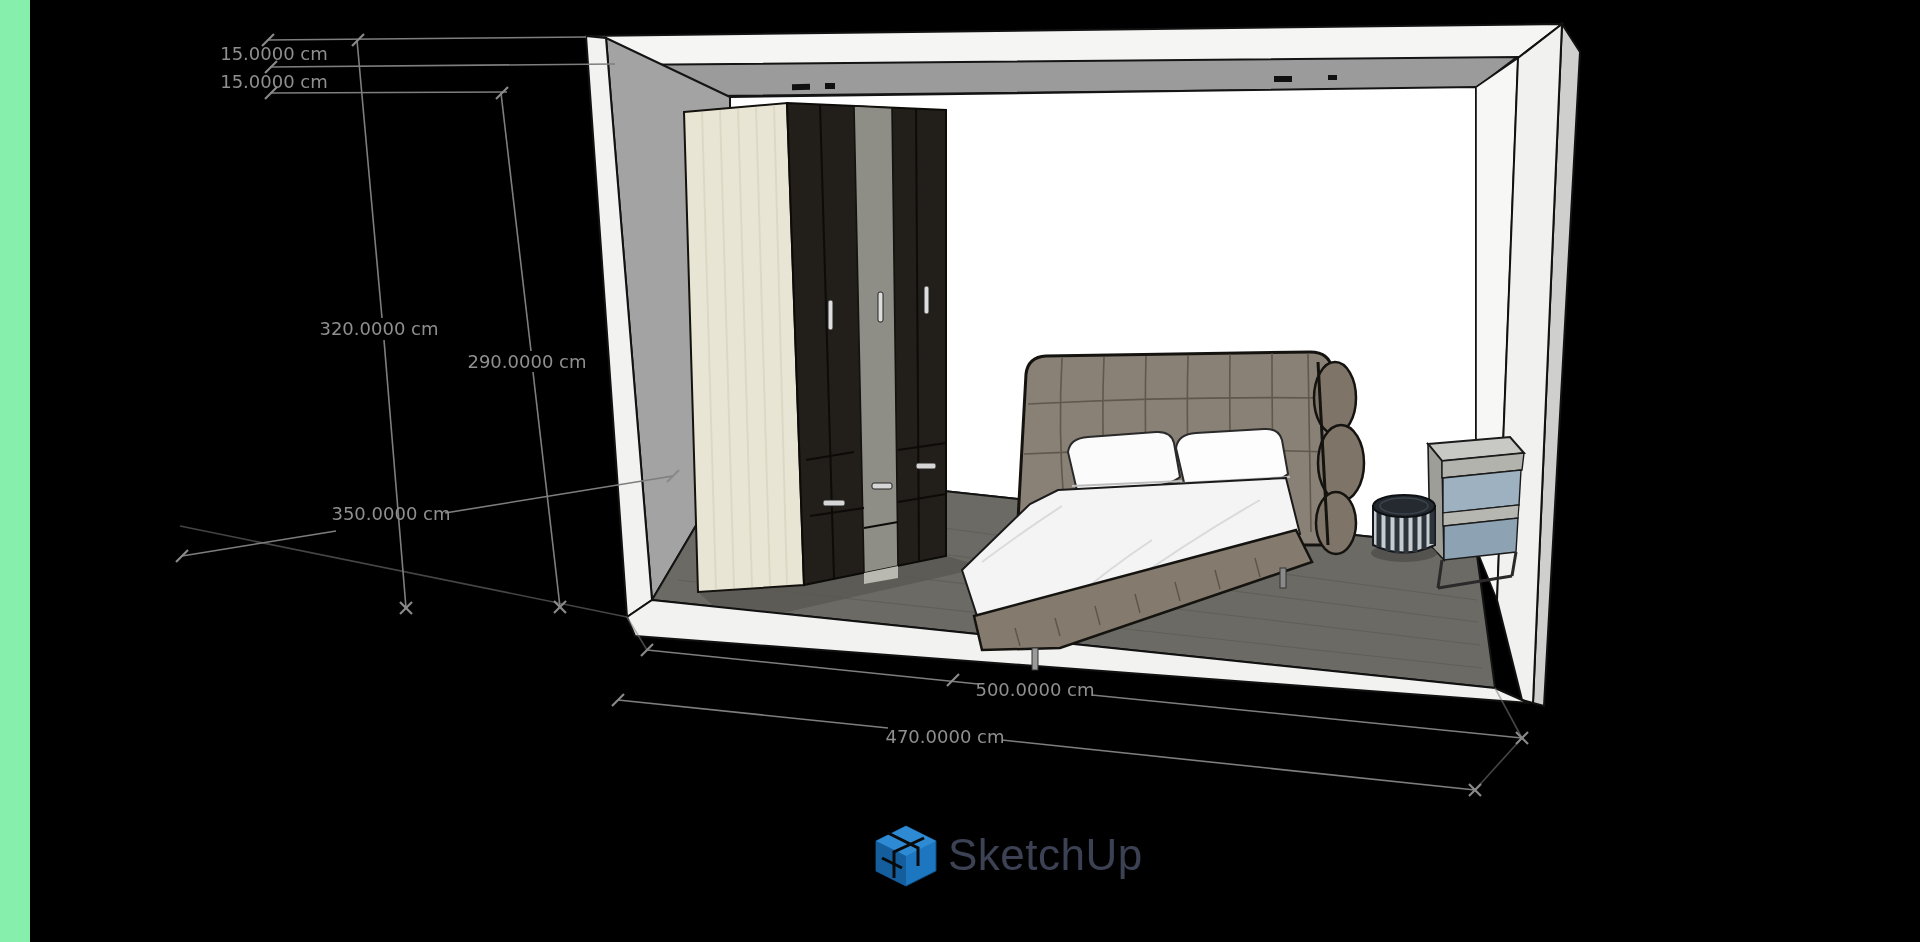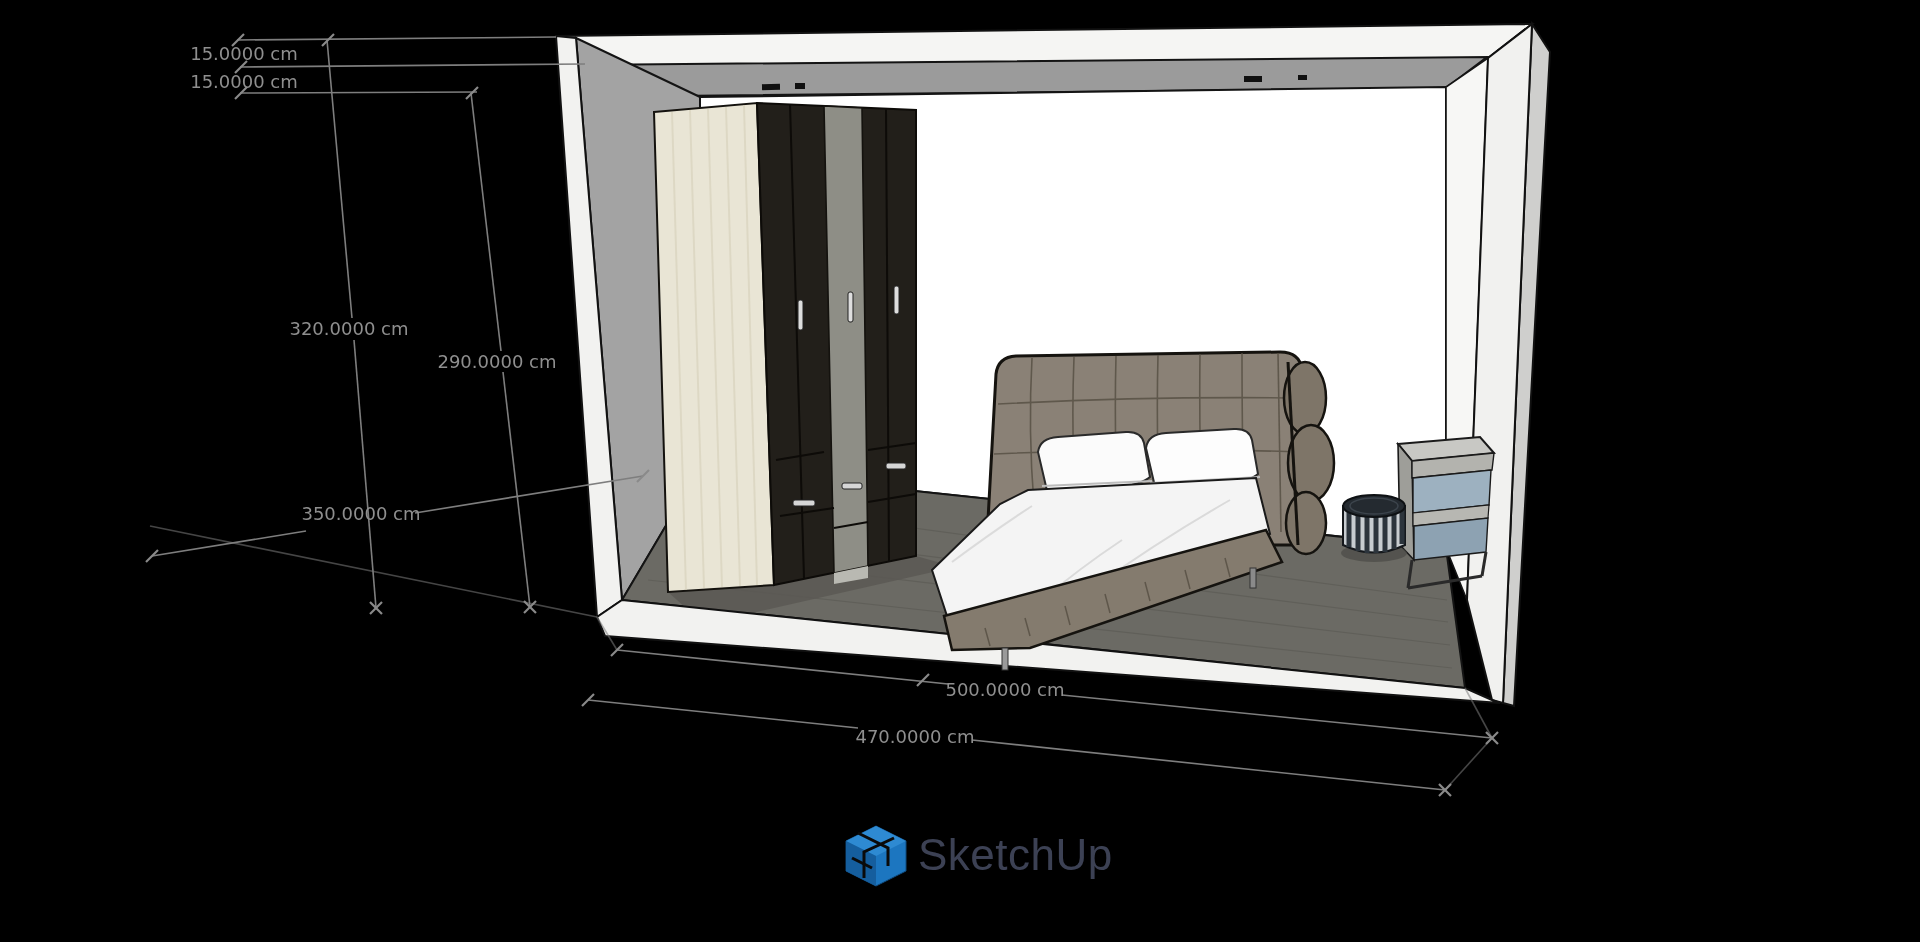--- a/index.html
+++ b/index.html
@@ -1,16 +1,16 @@
 <!DOCTYPE html>
 <html><head>
 <meta charset="utf-8">
 <style>
   html,body{margin:0;padding:0;background:#000;width:1920px;height:942px;overflow:hidden;}
-  .stage{position:relative;width:1612px;height:942px;background:#0369a1;}
+  .stage{position:relative;width:1612px;height:942px;background:#86efac;padding-left:30px;}
   svg{display:block;width:1920px;height:942px;}
   text.dim{font-family:"DejaVu Sans",sans-serif;font-size:18px;fill:#8f8f8f;}
   text.logo-word{font-family:"Liberation Sans","DejaVu Sans",sans-serif;font-size:44px;font-weight:500;fill:#3c4154;letter-spacing:0.5px;}
   .dimline{stroke:#7e7e7e;stroke-width:1.6;fill:none;}
   .dimtick{stroke:#8a8a8a;stroke-width:2.2;fill:none;}
   .faint{opacity:0.55;}
 </style>
 </head>
 <body>
 

